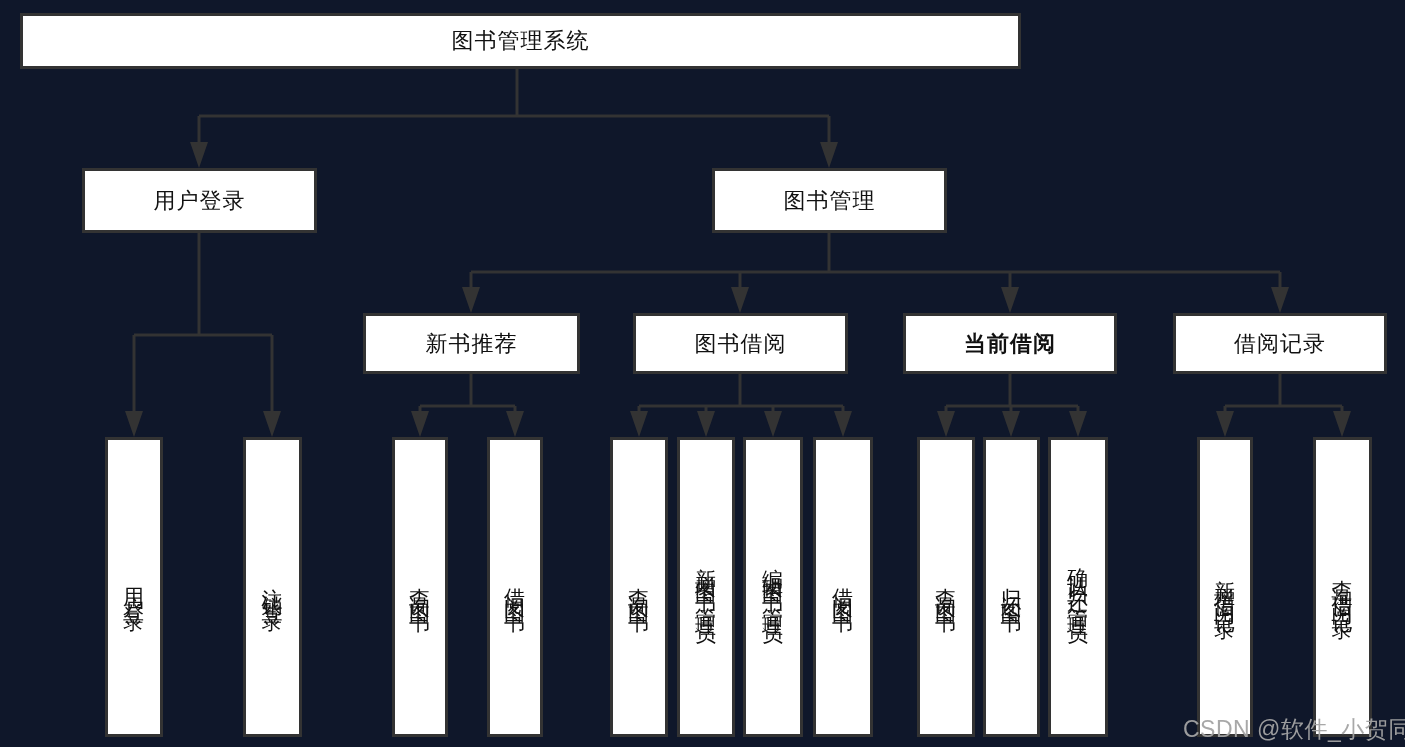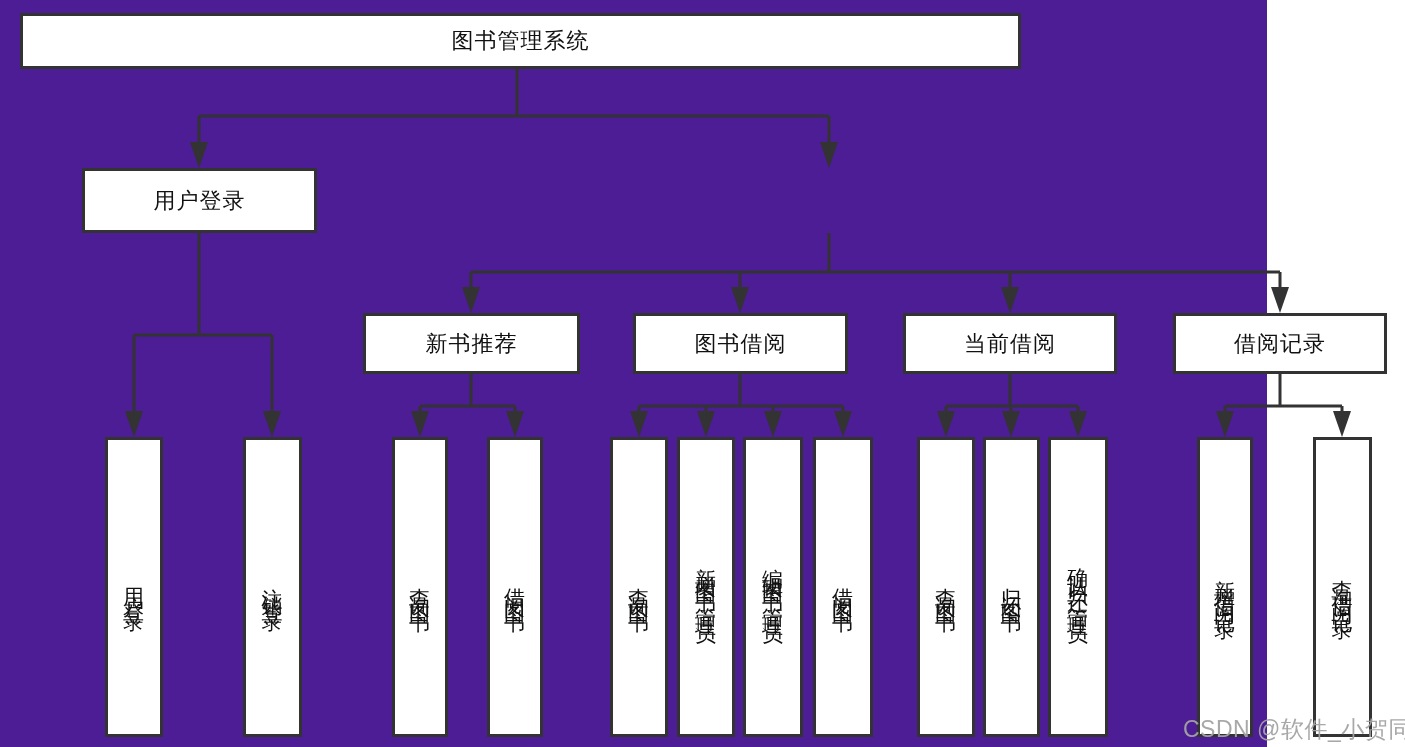--- a/index.html
+++ b/index.html
@@ -6,23 +6,23 @@
     margin: 0;
     padding: 0;
     background: #ffffff;
     width: 1405px;
     height: 747px;
     overflow: hidden;
     font-family: "Liberation Sans", sans-serif;
   }
   .canvas {
     position: relative;
-    width: 1267px;
+    width: 1405px;
     height: 747px;
-    background: #4c1d95;
+    background: #0f172a;
   }
   svg.connectors {
     position: absolute;
     left: 0; top: 0;
     width: 1405px;
     height: 747px;
     z-index: 1;
   }
   .box {
     position: absolute;
@@ -47,21 +47,21 @@
     letter-spacing: 8px;
     line-height: 1;
     white-space: nowrap;
   }
   
   .n-root           { left: 20px;   top: 13px;  width: 1001px; height: 56px; }
   .n-user-login     { left: 82px;   top: 168px; width: 235px;  height: 65px; }
   .n-book-mgmt      { left: 712px;  top: 168px; width: 235px;  height: 65px; }
   .n-new-book       { left: 363px;  top: 313px; width: 217px;  height: 61px; text-align: right; }
   .n-book-borrow    { left: 633px;  top: 313px; width: 215px;  height: 61px; text-align: right; }
-  .n-current-borrow { left: 903px;  top: 313px; width: 214px;  height: 61px; }
+  .n-current-borrow { left: 903px;  top: 313px; width: 214px;  height: 61px; font-weight: bold; }
   .n-borrow-record  { left: 1173px; top: 313px; width: 214px;  height: 61px; }
   .leaf { top: 437px; height: 300px; }
   .n-a1 { left: 105px;  width: 58px; }
   .n-a2 { left: 243px;  width: 59px; }
   .n-b1 { left: 392px;  width: 56px; }
   .n-b2 { left: 487px;  width: 56px; }
   .n-c1 { left: 610px;  width: 58px; }
   .n-c2 { left: 677px;  width: 58px; }
   .n-c3 { left: 743px;  width: 60px; }
   .n-c4 { left: 813px;  width: 60px; }
@@ -131,20 +131,23 @@
     </g>
   </svg>
 
   <div class="box n-root">
     <span class="hlabel">图书管理系统</span>
   </div>
 
   <div class="box n-user-login">
     <span class="hlabel">用户登录</span>
   </div>
+  <div class="box n-book-mgmt">
+    <span class="hlabel">图书管理</span>
+  </div>
 
   <div class="box n-new-book">
     <span class="hlabel">新书推荐</span>
   </div>
   <div class="box n-book-borrow">
     <span class="hlabel">图书借阅</span>
   </div>
   <div class="box n-current-borrow">
     <span class="hlabel">当前借阅</span>
   </div>

